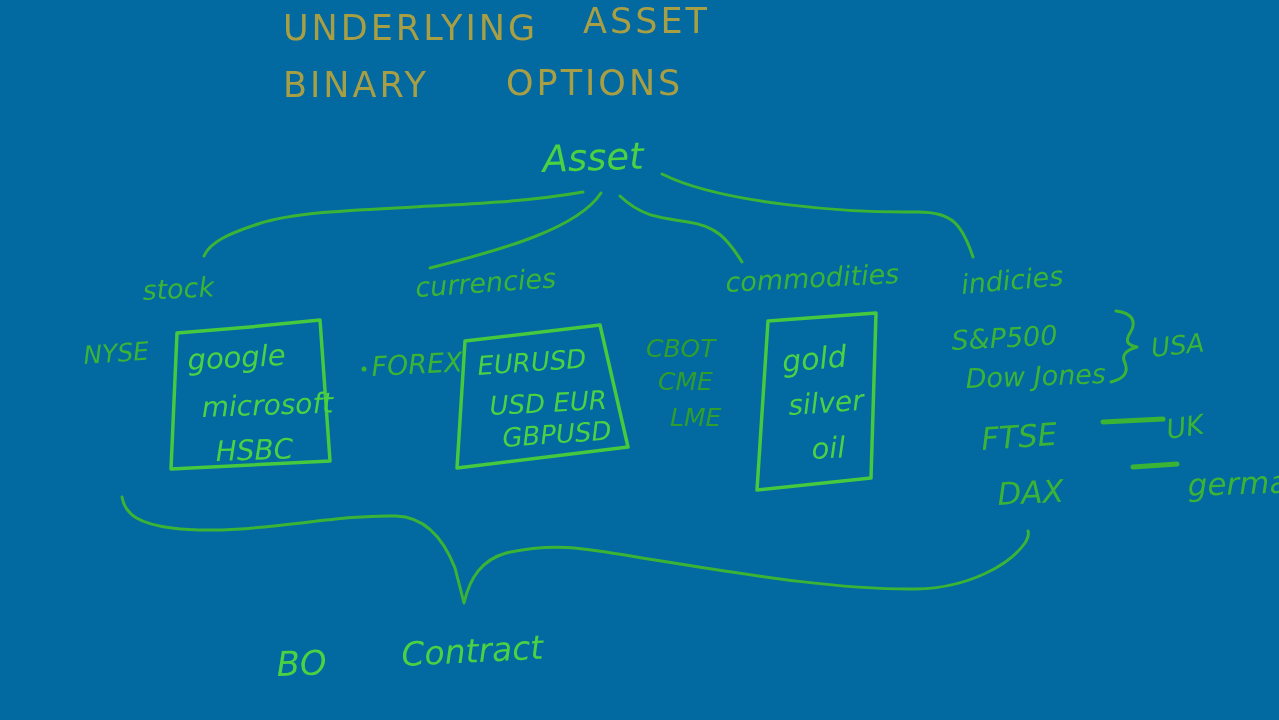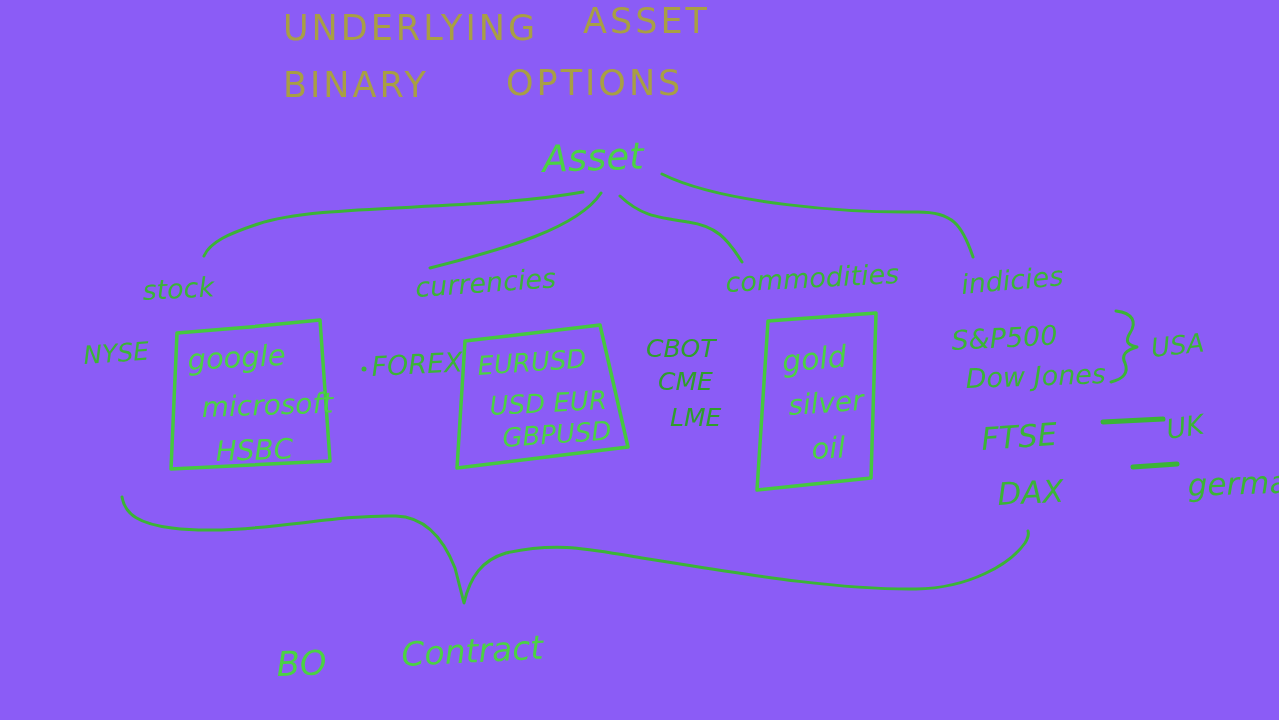--- a/index.html
+++ b/index.html
@@ -1,16 +1,16 @@
 <!DOCTYPE html>
 <html><head>
 <meta charset="utf-8">
 <style>
   html,body{margin:0;padding:0;background:#000;}
-  #stage{position:relative;width:1279px;height:720px;background:#8b5cf6;overflow:hidden;}
+  #stage{position:relative;width:1279px;height:720px;background:#0369a1;overflow:hidden;}
   svg{position:absolute;top:0;left:0;}
   text{font-family:"DejaVu Sans",sans-serif;font-style:italic;}
   .ink   {fill:#3bb436;}
   .ink-b {fill:#4bd243;}
   .ink-d {fill:#2f9e2c;}
   .ink-t {fill:#a89f44;font-style:normal;letter-spacing:3px;}
   .stroke   {stroke:#3bb436;fill:none;stroke-width:3;stroke-linecap:round;stroke-linejoin:round;}
   .stroke-b {stroke:#45c93e;fill:none;stroke-width:3.5;stroke-linecap:round;stroke-linejoin:round;}
   .stroke-th{stroke:#3bb436;fill:none;stroke-width:5;stroke-linecap:round;}
 </style>

